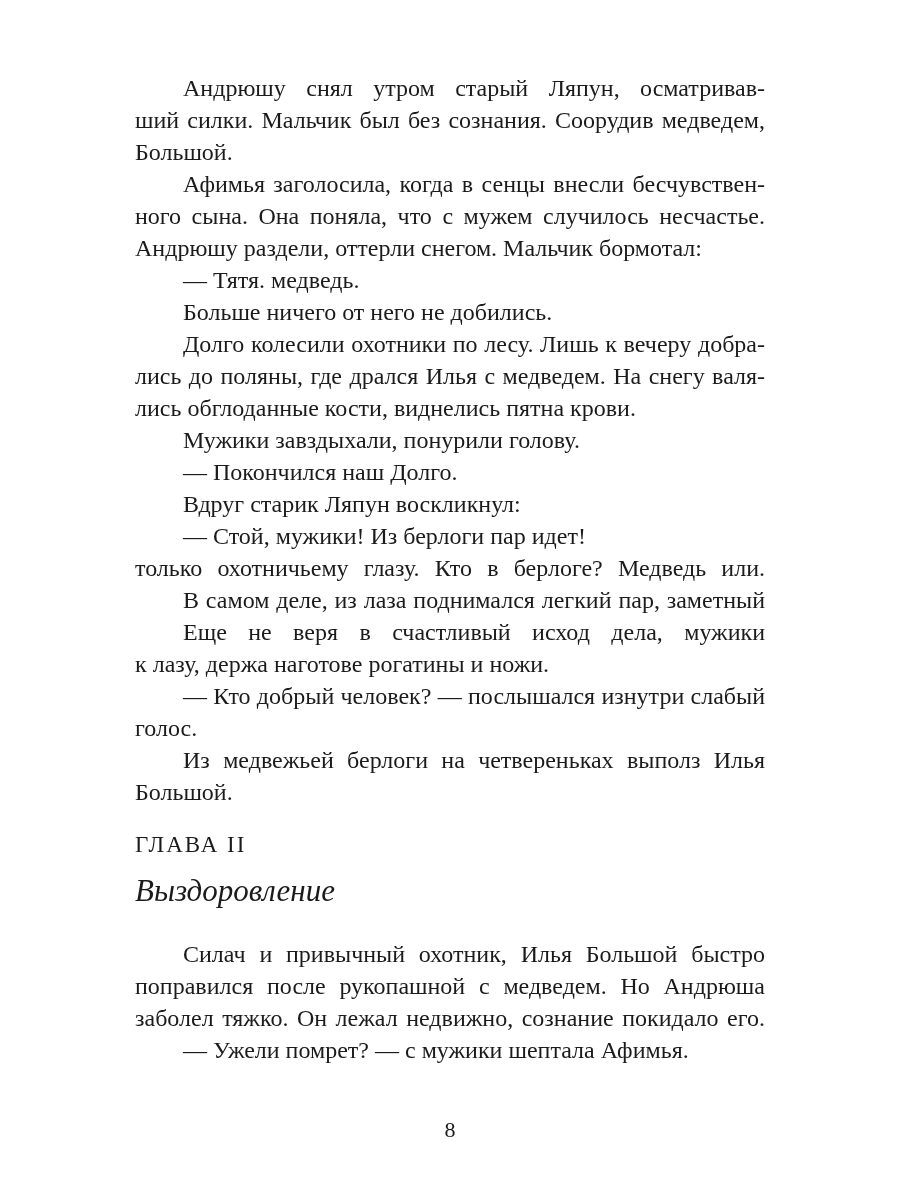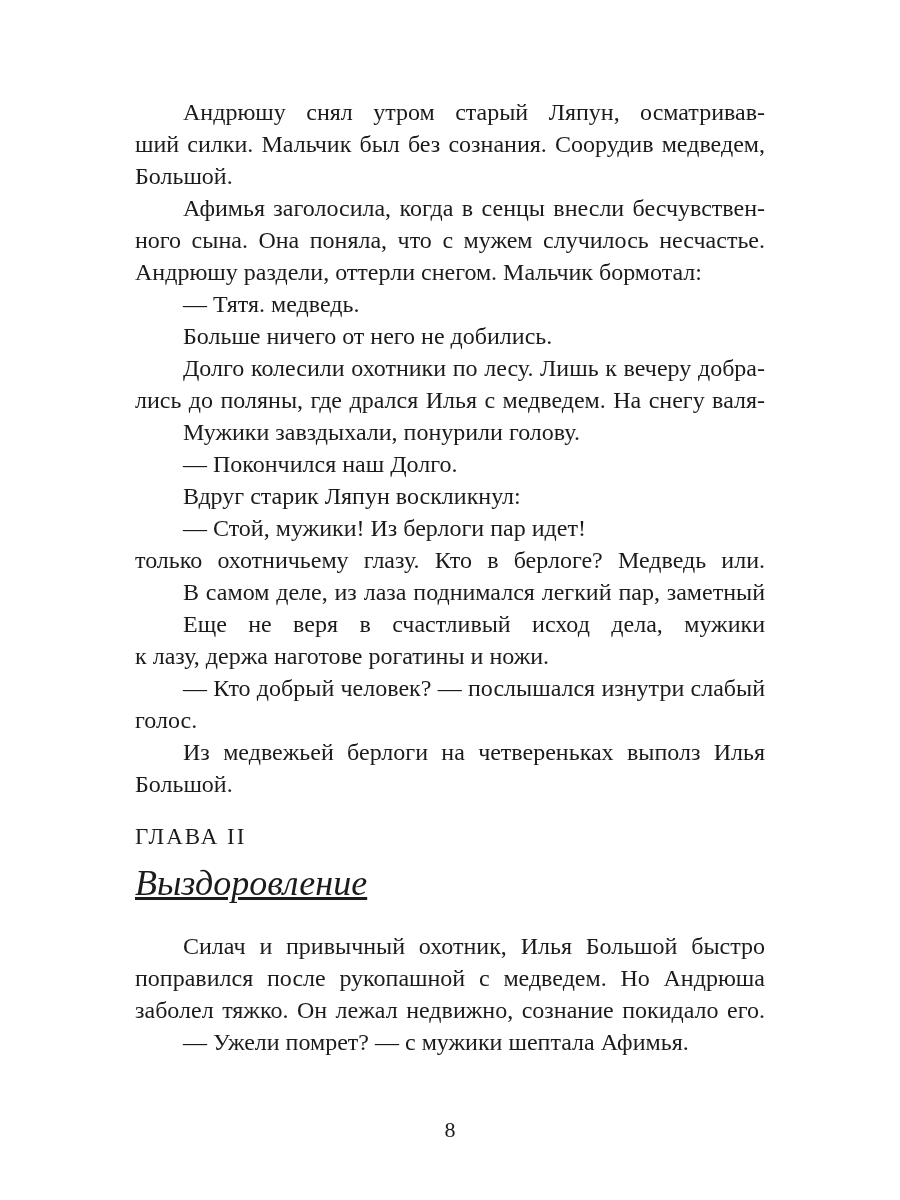--- a/index.html
+++ b/index.html
@@ -11,21 +11,21 @@
     width: 900px;
     height: 1200px;
     background: #ffffff;
     font-family: "Liberation Serif", "DejaVu Serif", serif;
     color: #1b1b1b;
     overflow: hidden;
   }
   .text-block {
     position: absolute;
     left: 135px;
-    top: 96px;
+    top: 72px;
     width: 630px;
   }
   .para {
     margin: 0;
     padding: 0;
   }
   .line {
     font-size: 24px;
     line-height: 32px;
     height: 32px;
@@ -46,24 +46,23 @@
   }
   .chapter-kicker {
     font-size: 23px;
     line-height: 30px;
     letter-spacing: 2px;
     color: #1b1b1b;
   }
   .chapter-title {
     margin-top: 10px;
     font-style: italic;
-    font-size: 36px;
+    font-size: 31px;
     line-height: 42px;
     color: #1b1b1b;
-    text-decoration: underline;
   }
   .bottom-block {
     margin-top: 26px;
   }
   .page-number {
     position: absolute;
     left: 135px;
     top: 1116px;
     width: 630px;
     text-align: center;
@@ -90,20 +89,21 @@
         </div>
         <div class="para">
           <div class="line first lastline">— Тятя. медведь.</div>
         </div>
         <div class="para">
           <div class="line first lastline">Больше ничего от него не добились.</div>
         </div>
         <div class="para">
           <div class="line first">Долго колесили охотники по лесу. Лишь к вечеру добра-</div>
           <div class="line">лись до поляны, где дрался Илья с медведем. На снегу валя-</div>
+          <div class="line lastline">лись обглоданные кости, виднелись пятна крови.</div>
         </div>
         <div class="para">
           <div class="line first lastline">Мужики завздыхали, понурили голову.</div>
         </div>
         <div class="para">
           <div class="line first lastline">— Покончился наш Долго.</div>
         </div>
         <div class="para">
           <div class="line first lastline">Вдруг старик Ляпун воскликнул:</div>
         </div>

